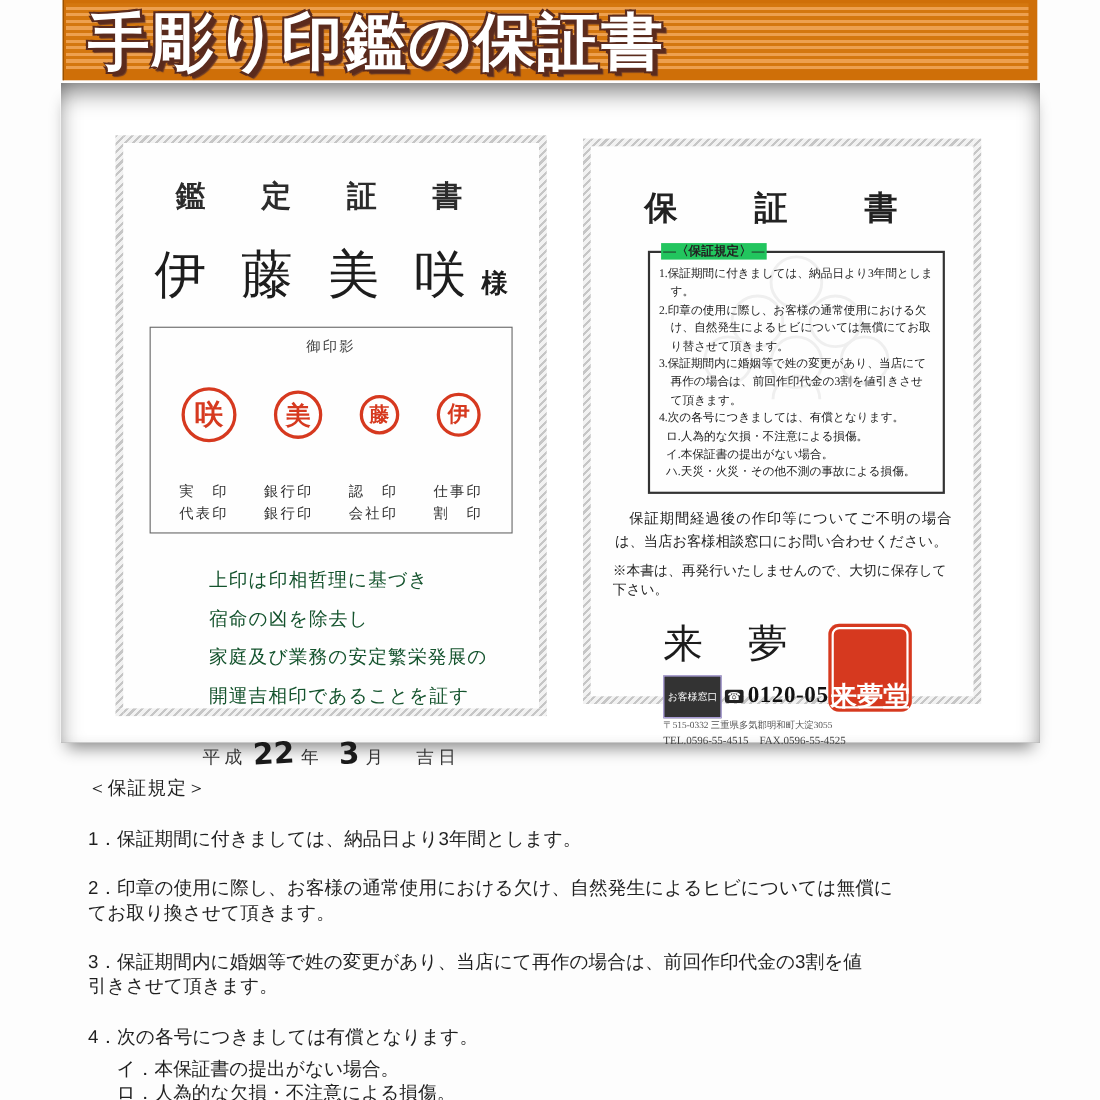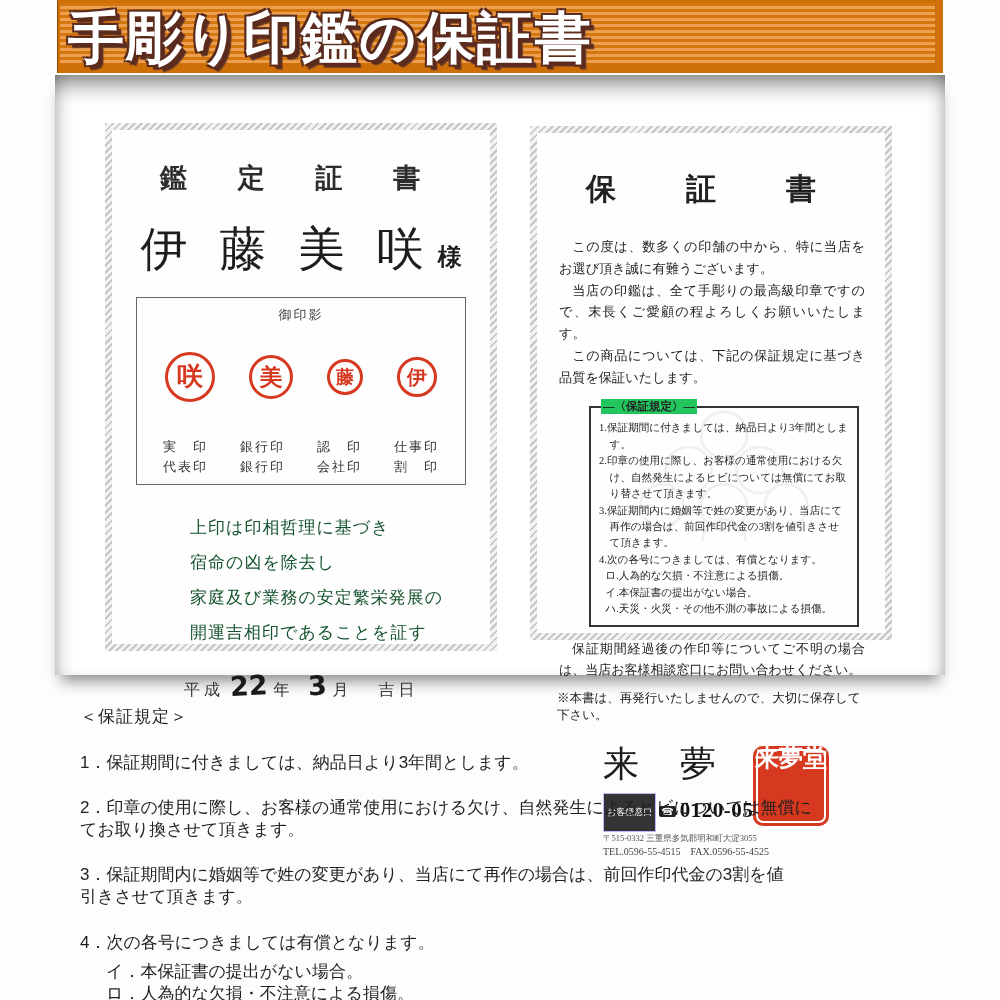--- a/index.html
+++ b/index.html
@@ -4,21 +4,21 @@
 <style>
   * { margin:0; padding:0; box-sizing:border-box; }
   html,body { width:1000px; height:1000px; background:#ffffff; font-family:"Liberation Sans", sans-serif; }
   .page { position:relative; width:1000px; height:1000px; background:#fdfdfd; overflow:hidden; }
 
   
   .banner { position:absolute; left:57px; top:0; width:886px; height:73px;
     background:#cf6f08; padding:3px 8px 10px 2px; border-left:1px solid #8a4a00; }
   .banner-stripes { width:100%; height:100%;
     background:repeating-linear-gradient(to bottom,#d4770f 0 3px,#eda04f 3px 6px); position:relative; }
-  .banner-title { position:absolute; left:8px; top:-2px; font-size:56px; font-weight:bold; color:#ffffff;
+  .banner-title { position:absolute; left:20px; top:-2px; font-size:56px; font-weight:bold; color:#ffffff;
     letter-spacing:2px; white-space:nowrap;
     text-shadow:-2px -2px 0 #5b2b1d, 2px -2px 0 #5b2b1d, -2px 2px 0 #5b2b1d, 2px 2px 0 #5b2b1d,
                  4px 4px 0 #5b2b1d, 5px 5px 1px #6b3a28; }
 
   
   .photo { position:absolute; left:55px; top:75px; width:890px; height:600px; background:#ffffff;
     box-shadow: inset 0 20px 22px -12px rgba(0,0,0,0.50),
                 inset 14px 0 20px -14px rgba(0,0,0,0.30),
                 inset -14px 0 20px -14px rgba(0,0,0,0.30),
                 0 12px 14px -6px rgba(0,0,0,0.45); }
@@ -66,21 +66,21 @@
   .cr-note2 { margin:9px 20px 0 20px; font-size:12.5px; color:#222; }
   .shop { position:relative; margin:16px 0 0 66px; height:110px; }
   .shop-name { font-size:36px; letter-spacing:16px; color:#1c1c1c; white-space:nowrap; }
   .contact { margin-top:4px; white-space:nowrap; }
   .contact-badge { display:inline-block; border:1px solid #c4b5fd; background:#333; color:#fff; font-size:9px; padding:12px 3px; vertical-align:2px; }
   .freedial { display:inline-block; background:#222; color:#fff; font-size:10px; padding:0 2px; border-radius:2px; margin-left:3px; vertical-align:2px; }
   .phone { font-size:21px; font-weight:bold; color:#111; letter-spacing:0.5px; }
   .addr { font-size:8.5px; color:#555; margin-top:1px; }
   .telfax { font-size:10px; color:#444; }
   .shop-seal { position:absolute; right:56px; top:6px; width:76px; height:80px; background:#d6391f; border-radius:10px;
-    display:flex; flex-wrap:wrap; align-items:flex-start; justify-content:center; color:#fff;
+    display:flex; flex-wrap:wrap; align-items:flex-end; justify-content:center; color:#fff;
     font-family:"Liberation Serif",serif; font-weight:bold; box-shadow:inset 0 0 0 3px #d6391f, inset 0 0 0 5px #ffffff; }
   .shop-seal span { font-size:24px; line-height:1.05; }
 
   
   .terms { position:absolute; left:80px; top:706px; width:880px; color:#1f1f1f;
     font-family:"Liberation Sans","DejaVu Sans",sans-serif; font-size:17px; line-height:1.3; }
   .terms .heading { margin-bottom:24px; letter-spacing:1px; }
   .terms .item { margin-bottom:23px; white-space:pre-line; }
   .terms .subs { margin-top:-16px; padding-left:26px; line-height:1.25; }
   .terms .subs div { margin-top:1px; }
@@ -127,25 +127,20 @@
       </div>
       <div class="cl-date">
         <span>平成</span><span class="hand">22</span><span>年</span>
         <span class="hand">3</span><span>月</span>
         <span style="margin-left:18px;">吉日</span>
       </div>
     </div>
 
     <div class="cert cert-right serif">
       <div class="cr-title">保　証　書</div>
-      <div class="cr-paras">
-        <p>この度は、数多くの印舗の中から、特に当店をお選び頂き誠に有難うございます。</p>
-        <p>当店の印鑑は、全て手彫りの最高級印章ですので、末長くご愛顧の程よろしくお願いいたします。</p>
-        <p>この商品については、下記の保証規定に基づき品質を保証いたします。</p>
-      </div>
       <div class="rules-box">
         <div class="rules-legend">〈保証規定〉</div>
         <svg class="rules-watermark" viewBox="0 0 300 150" preserveAspectRatio="none">
           <g fill="none" stroke="#e3e3e3" stroke-width="3">
             <circle cx="150" cy="30" r="26"></circle>
               <circle cx="110" cy="70" r="26"></circle>
               <circle cx="190" cy="70" r="26"></circle>
             <circle cx="80" cy="110" r="24"></circle>
               <circle cx="150" cy="112" r="26"></circle>
               <circle cx="220" cy="110" r="24"></circle>

